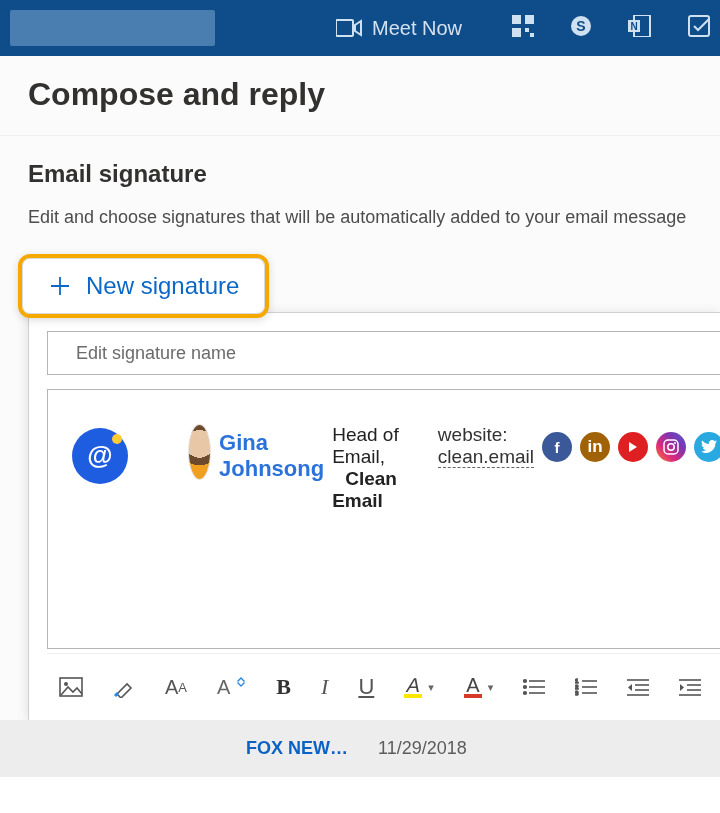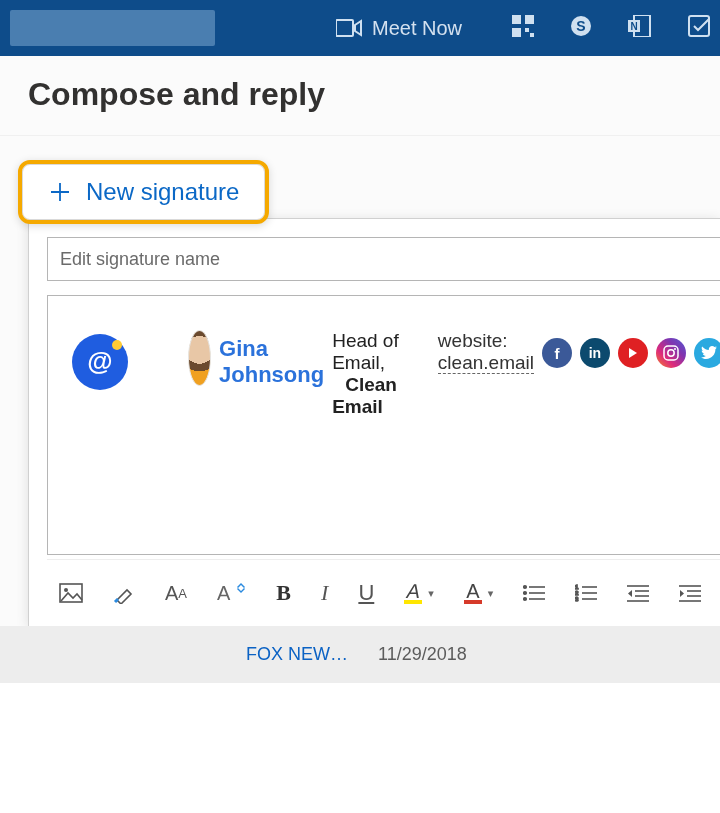--- a/index.html
+++ b/index.html
@@ -81,21 +81,21 @@
     border-right:none;
     border-bottom:none;
     box-shadow: 0 2px 12px rgba(0,0,0,0.12);
     padding: 18px 0 0 18px;
   }
   .sig-name-input {
     width: 100%;
     height: 44px;
     border: 1px solid #b5b5b5;
     border-right: none;
-    padding: 0 12px;
+    padding: 0 28px;
     font-size: 18px;
     color: #666;
     outline: none;
     margin-bottom: 14px;
   }
   .sig-name-input::placeholder { color:#6b6b6b; }
   .sig-body {
     border: 1px solid #b5b5b5;
     border-right: none;
     min-height: 260px;
@@ -124,21 +124,21 @@
     background: radial-gradient(circle at 50% 35%, #e8c7a6 0 38%, #6b4a2e 38% 58%, transparent 58%), #f0a020;
     border:1px solid #e6e6e6;
   }
   .sig-name { font-size:22px; font-weight:700; color:#2b72db; margin-top:6px;}
   .sig-title-line{font-size:19px;color:#222;}
   .sig-title-line b{font-weight:700;margin-left:13px;}
   .sig-site{font-size:19px;color:#333;}
   .sig-site .link{border-bottom:1px dashed #666;}
   .socials{display:flex;gap:8px;margin-top:8px;}
   .soc{width:30px;height:30px;border-radius:50%;display:flex;align-items:center;justify-content:center;color:#fff;font-size:15px;font-weight:700;}
-  .fb{background:#3b5998;} .li{background:#0c4a6e;font-size:14px;}
+  .fb{background:#3b5998;} .li{background:#a16207;font-size:17px;}
   .yt{background:#df2023;} .ig{background:linear-gradient(45deg,#f58529,#dd2a7b,#8134af,#515bd4);} .tw{background:#2aa9e0;}
   .toolbar{
     display:flex;align-items:center;gap:30px;
     padding:20px 0 20px 12px;
     border-top:1px solid #eee;
     margin-top:4px;
   }
   .tb{color:#444;display:flex;align-items:center;justify-content:center;cursor:pointer;}
   .tb svg{display:block;}
   .bold{font-weight:800;font-size:22px;color:#333;font-family:Georgia,serif;}
@@ -148,21 +148,21 @@
   .color-under .letter{font-size:20px;line-height:18px;}
   .color-under .bar{width:18px;height:4px;}
   .dropdown-pair{display:flex;align-items:center;gap:6px;}
   .chev{font-size:11px;color:#666;}
   .bg-row {
     display:flex;align-items:center;gap:30px;
     padding:18px 0 18px 246px;
     background:#ededed;
     font-size:18px;
   }
-  .bg-title{font-weight:400;color:#0b62c4;}
+  .bg-title{font-weight:700;color:#0b62c4;}
   .bg-date{color:#5c5c5c;}
   
   .tri{width:0;height:0;border-left:8px solid #fff;border-top:5px solid transparent;border-bottom:5px solid transparent;}
 </style>
 </head>
 <body>
 
 <div class="topbar">
   <div class="topbar-search"></div>
   <div class="topbar-spacer"></div>
@@ -204,20 +204,24 @@
           <path d="M6 11 L10 15 L22 3" fill="none" stroke="#cfe0f0" stroke-width="2"></path>
         </svg>
     </span>
   </div>
 </div>
 
 <div class="settings-panel">
   <div class="panel-title">Compose and reply</div>
   <div class="divider"></div>
 
+  <div class="section">
+    <div class="section-title">Email signature</div>
+    <div class="section-desc">Edit and choose signatures that will be automatically added to your email message</div>
+  </div>
 
   <div class="new-sig-btn">
     <span class="plus">
       <svg width="24" height="24" viewBox="0 0 24 24">
           <path d="M12 3 V21 M3 12 H21" stroke="#0b68c6" stroke-width="1.8"></path>
         </svg>
     </span>
     <span>New signature</span>
   </div>
 

